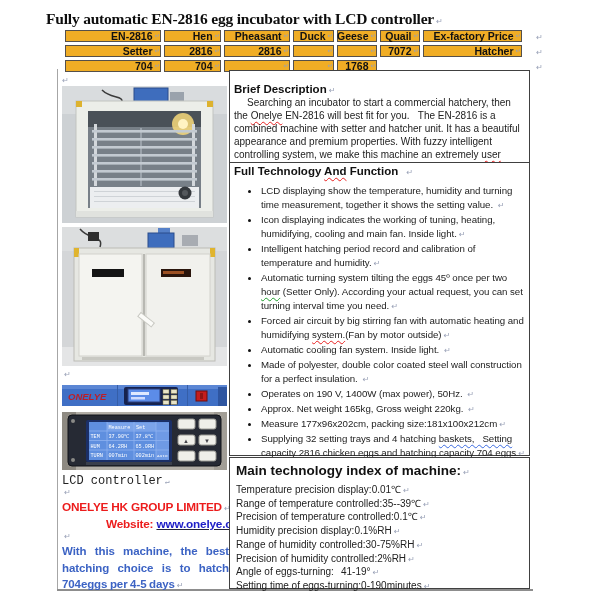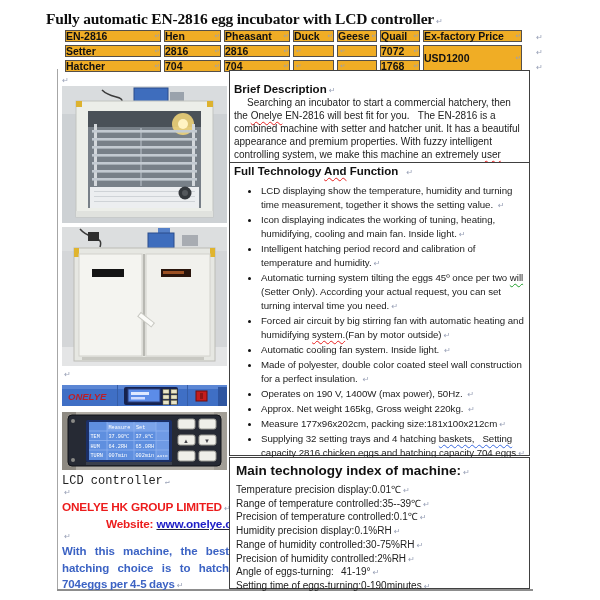--- a/index.html
+++ b/index.html
@@ -7,21 +7,21 @@
           font-family:"Liberation Sans",sans-serif;color:#1a1a1a;}
   
   .doc-title{position:absolute;left:38px;top:2px;margin:8px;font-family:"Liberation Serif",serif;
              font-weight:bold;font-size:15.5px;letter-spacing:-0.2px;color:#0d0d0d;white-space:nowrap;}
   
   .pmark{color:#98a0b6;font-size:8px;font-weight:normal;vertical-align:baseline;margin-left:2px;}
   
   .ytable{position:absolute;left:65px;top:30px;display:grid;
           grid-template-columns:96px 57px 66px 41px 40px 40px 99px;
           grid-auto-rows:12px;gap:3px;}
-  .ycell{background:#F0AD25;border:1px solid #55504a;display:flex;align-items:center;justify-content:space-between;
+  .ycell{background:#F0AD25;border:1px solid #55504a;display:flex;align-items:center;justify-content:flex-end;
          font-weight:bold;font-size:10.5px;line-height:1;color:#111;}
   .ycell .pmark{font-size:6.5px;margin-left:2px;}
   .price-cell{grid-column:7;grid-row:2/4;}
   .rowmark{position:absolute;left:534px;width:12px;}
   
   .b-left{position:absolute;left:57px;top:69px;width:1px;height:520px;background:#a6a6a6;}
   .b-bottom{position:absolute;left:57px;top:589px;width:476px;height:2px;background:#8d8d8d;}
   
   .photo{position:absolute;left:62px;width:165px;}
   .photo svg{display:block;width:100%;height:100%;}
@@ -105,24 +105,20 @@
         <span class="pmark">↵</span>
       </div>
     <div class="ycell">
         <span class="pmark">↵</span>
       </div>
     <div class="ycell">
         <span class="pmark">↵</span>
       </div>
     <div class="ycell">
         <span>7072</span>
-        <span class="pmark">↵</span>
-      </div>
-    <div class="ycell price-cell">
-        <span>USD1200</span>
         <span class="pmark">↵</span>
       </div>
 
     <div class="ycell">
         <span>Hatcher</span>
         <span class="pmark">↵</span>
       </div>
     <div class="ycell">
         <span>704</span>
         <span class="pmark">↵</span>
@@ -294,21 +290,21 @@
     <h2><span>Brief Description</span><span class="pmark">↵</span></h2>
     <p><span>Searching an incubator to start a commercial hatchery, then the </span><span class="sq-r">Onelye</span><span> EN-2816 will best fit for you. &nbsp; The EN-2816 is a combined machine with setter and hatcher unit. It has a beautiful appearance and premium properties. With fuzzy intelligent controlling system, we make this machine an extremely </span><span class="sq-r">user friendly</span><span> incubator.</span></p>
   </div>
 
   <div class="rbox" id="box-tech">
     <h2><span><span>Full Technology </span><span class="sq-r">And</span><span> Function</span></span><span class="pmark" style="margin-left:8px">↵</span></h2>
     <ul id="bullets">
         <li><span>LCD displaying show the temperature, humidity and turning time measurement, together it shows the setting value. </span><span class="pmark">↵</span></li>
         <li><span>Icon displaying indicates the working of tuning, heating, humidifying, cooling and main fan. Inside light.</span><span class="pmark">↵</span></li>
         <li><span>Intelligent hatching period record and calibration of temperature and humidity.</span><span class="pmark">↵</span></li>
-        <li><span>Automatic turning system tilting the eggs 45º once per two </span><span class="sq-g">will</span><span> (Setter Only). According your actual request, you can set turning interval time you need.</span><span class="pmark">↵</span></li>
+        <li><span>Automatic turning system tilting the eggs 45º once per two </span><span class="sq-g">hour</span><span> (Setter Only). According your actual request, you can set turning interval time you need.</span><span class="pmark">↵</span></li>
         <li><span>Forced air circuit by big stirring fan with automatic heating and humidifying </span><span class="sq-r">system.</span><span>(Fan by motor outside)</span><span class="pmark">↵</span></li>
         <li><span>Automatic cooling fan system. Inside light. </span><span class="pmark">↵</span></li>
         <li><span>Made of polyester, double color coated steel wall construction for a perfect insulation. </span><span class="pmark">↵</span></li>
         <li><span>Operates on 190 V, 1400W (max power), 50Hz. </span><span class="pmark">↵</span></li>
         <li><span>Approx. Net weight 165kg, Gross weight 220kg. </span><span class="pmark">↵</span></li>
         <li><span>Measure 177x96x202cm, packing size:181x100x212cm</span><span class="pmark">↵</span></li>
         <li><span>Supplying 32 setting trays and 4 hatching </span><span class="sq-b">baskets, &nbsp;&nbsp;Setting</span><span> capacity 2816 chicken eggs and hatching capacity 704 eggs</span><span class="pmark">↵</span></li>
       </ul>
   </div>
 

